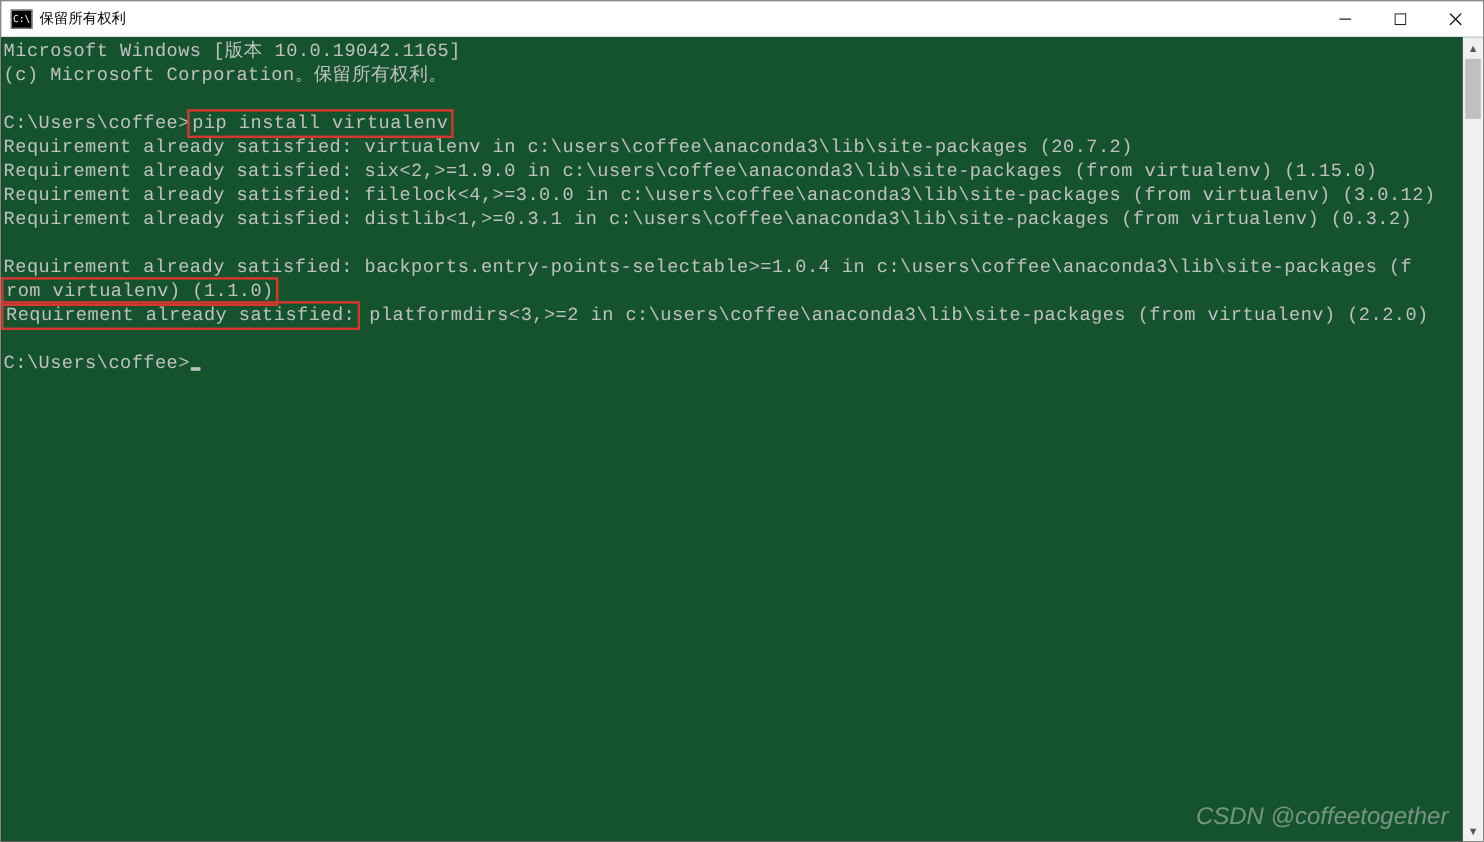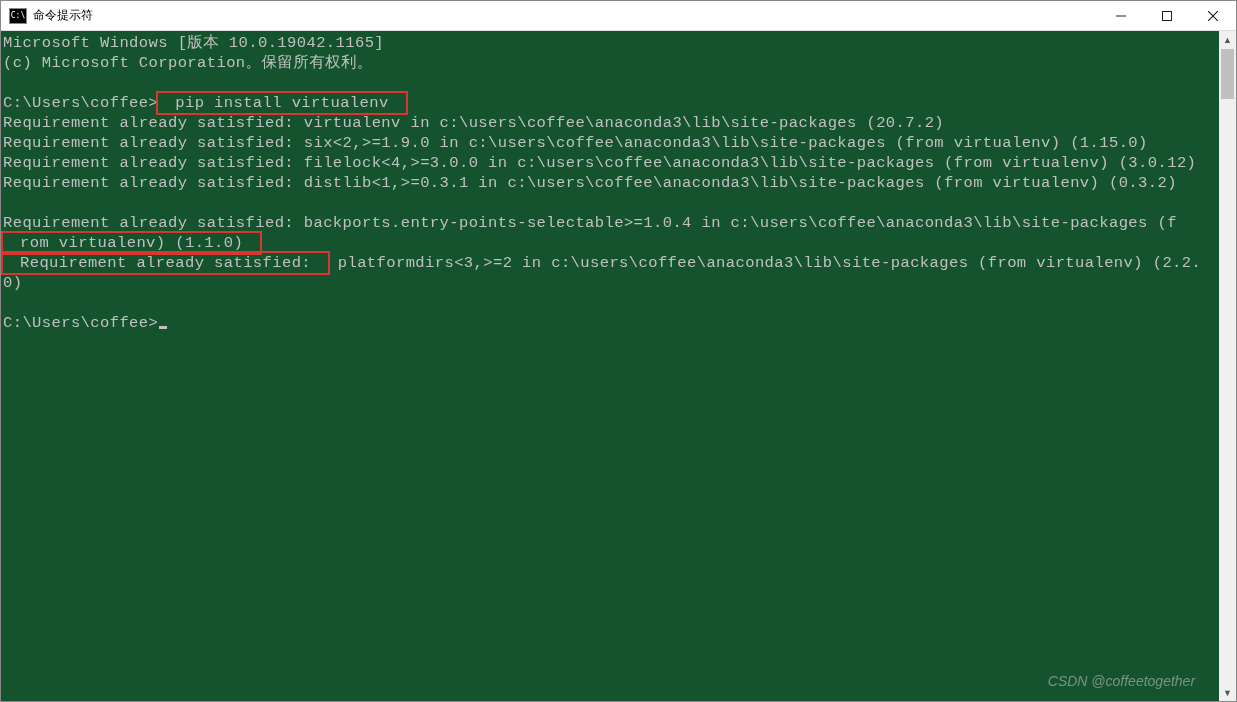--- a/index.html
+++ b/index.html
@@ -103,56 +103,56 @@
     display: flex;
     align-items: center;
     justify-content: center;
     color: #555;
     font-size: 9px;
   }
   .scrollbar-arrow.up { top: 0; }
   .scrollbar-arrow.down { bottom: 0; }
   .hl {
     border: 2px solid #d9362e;
-    padding: 0 17px;
+    padding: 0 2px;
     margin: -2px -2px;
     display: inline-block;
     box-sizing: border-box;
   }
   .cursor {
     display: inline-block;
     width: 8px;
     height: 3px;
     background: #c0c0c0;
     vertical-align: -2px;
     margin-left: 1px;
   }
   .watermark {
     position: absolute;
     bottom: 10px;
-    right: 24px;
+    right: 12px;
     color: rgba(200,200,200,0.55);
     font-family: Arial, sans-serif;
-    font-size: 14px;
+    font-size: 20px;
     font-style: italic;
     pointer-events: none;
     letter-spacing: 0;
   }
   .line { display: block; }
 </style>
 </head>
 <body>
 
 <div class="window">
 
   <div class="titlebar">
     <div class="titlebar-icon">
         <span>C:\</span>
       </div>
-    <div class="titlebar-text">命令提示符</div>
+    <div class="titlebar-text">保留所有权利</div>
     <div class="titlebar-controls">
       <div class="tb-btn">
         <svg width="10" height="10">
             <line x1="0" y1="5" x2="10" y2="5" stroke="#222" stroke-width="1"></line>
           </svg>
       </div>
       <div class="tb-btn">
         <svg width="10" height="10">
             <rect x="0.5" y="0.5" width="9" height="9" fill="none" stroke="#222" stroke-width="1"></rect>
           </svg>

